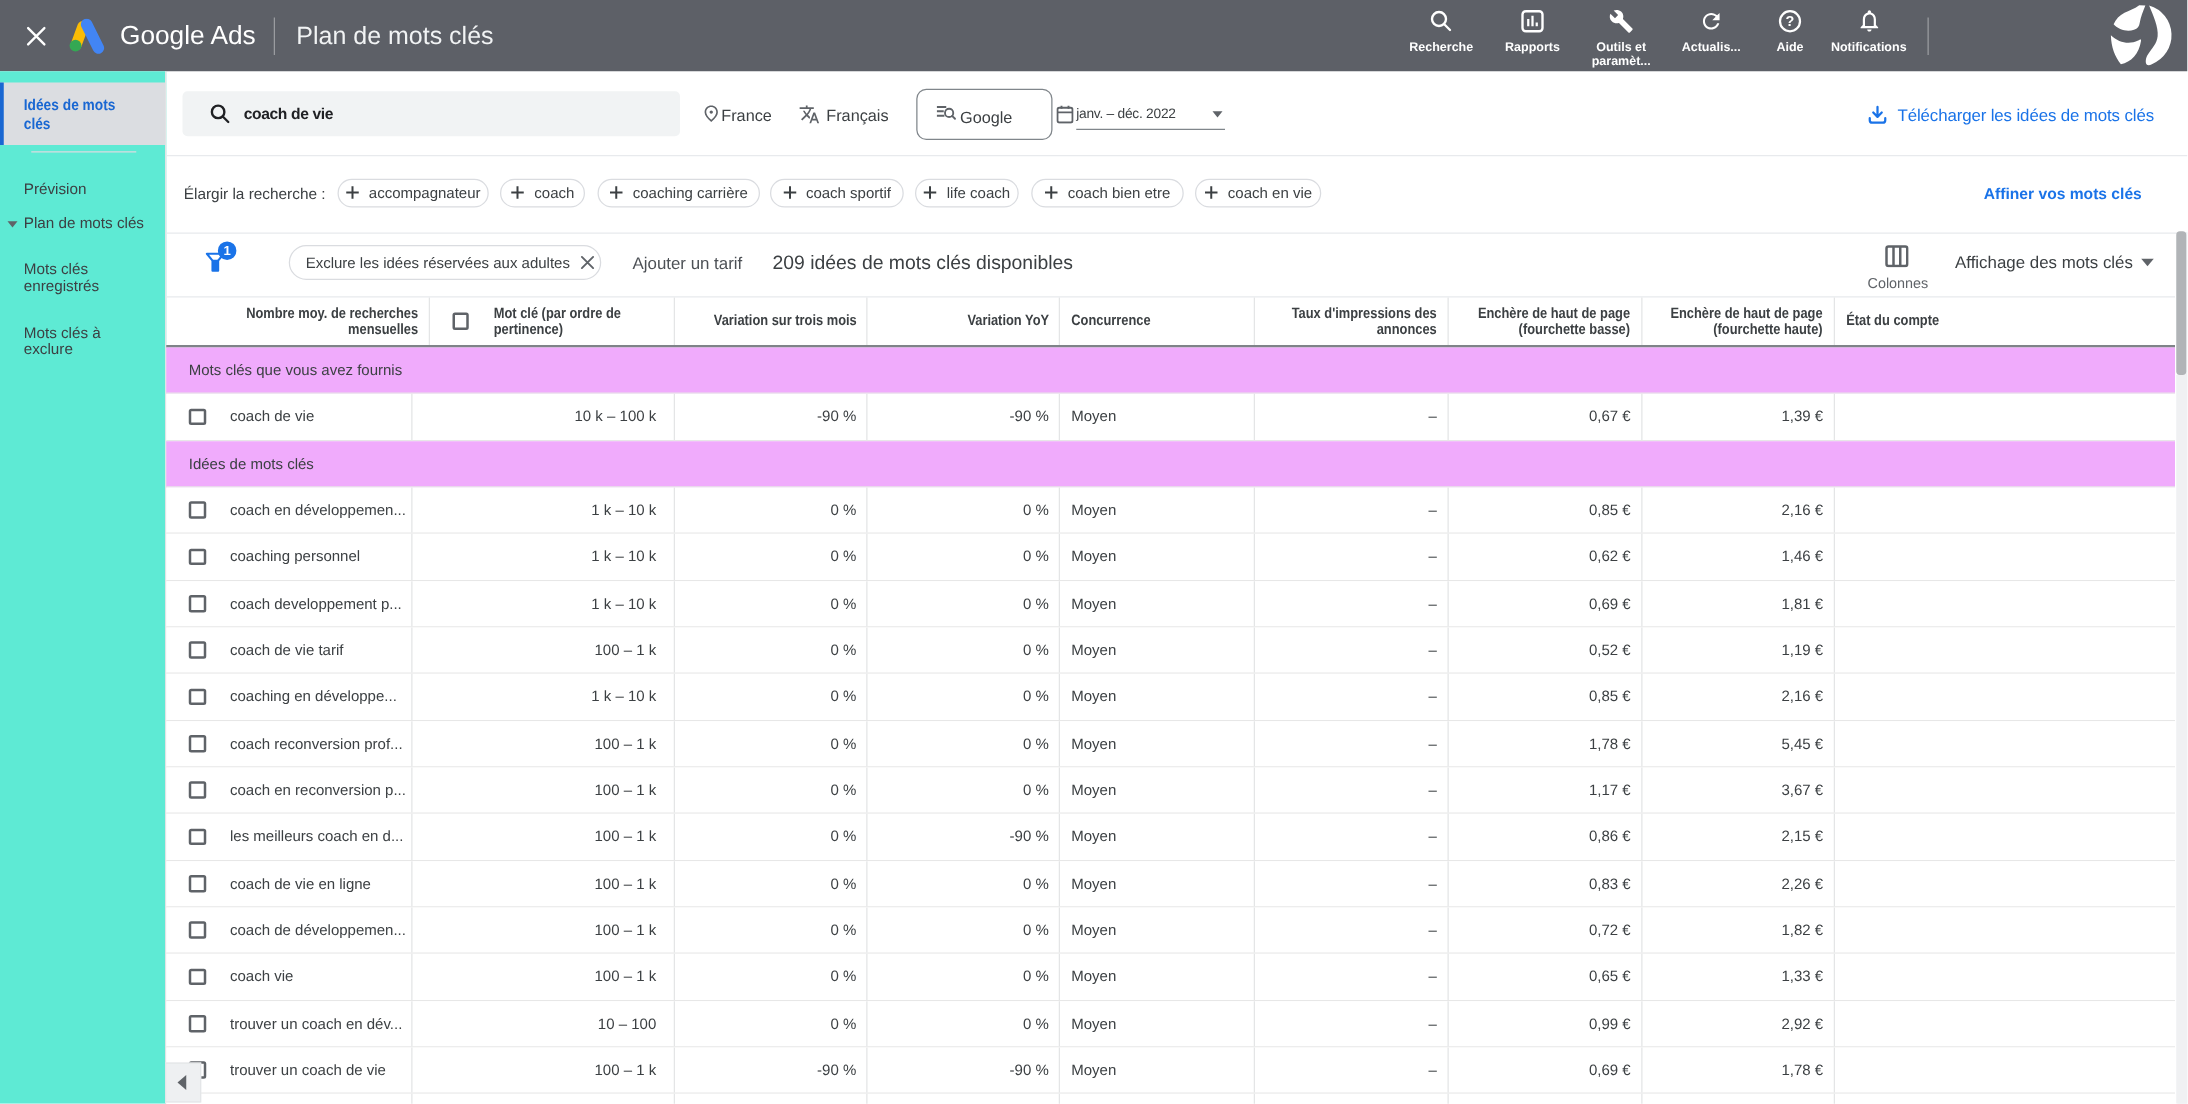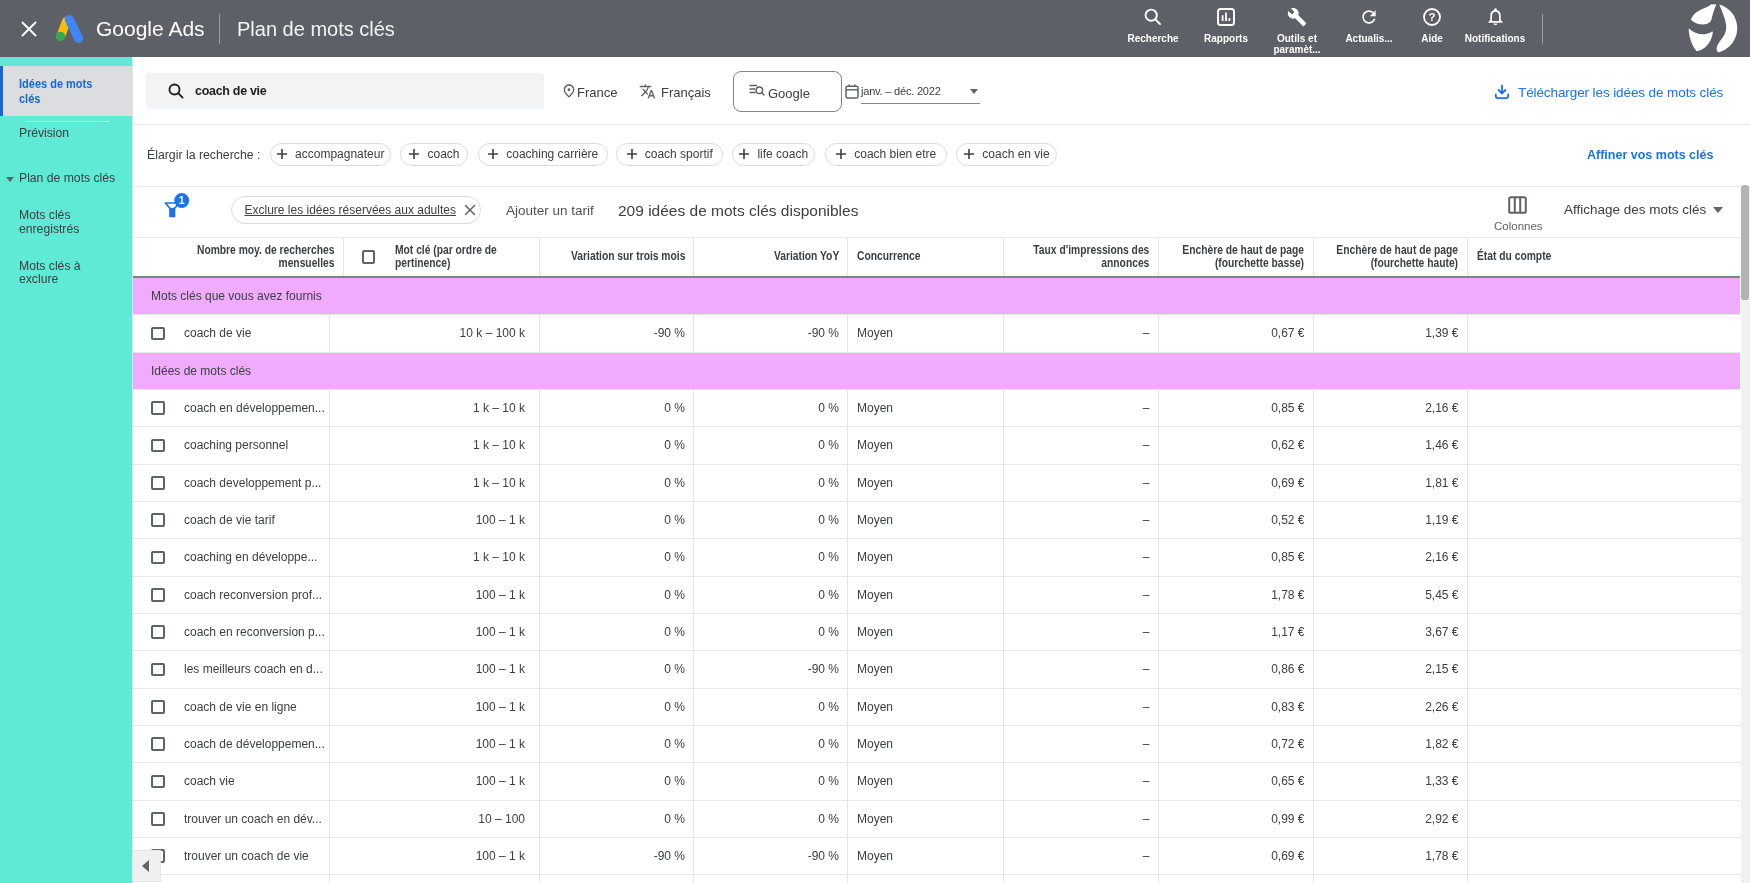--- a/index.html
+++ b/index.html
@@ -35,21 +35,21 @@
 
 
 #elargir { position:absolute; left:147px; top:148px; font-size:12.3px; color:#3c4043; }
 .chip { position:absolute; top:142.5px; height:23px; border:1px solid #dadce0; border-radius:12px; background:#fff;
         display:flex; align-items:center; justify-content:center; font-size:12px; color:#3c4043; }
 .chip svg { margin-right:7px; }
 #affiner { position:absolute; left:1587px; top:148px; font-size:12.5px; color:#1a73e8; font-weight:700; }
 
 
 #fchip { position:absolute; left:230.5px; top:195.5px; width:250px; height:28.5px; border:1px solid #dadce0; border-radius:14.5px;
-         display:flex; align-items:center; font-size:12px; color:#3c4043;text-decoration:underline; }
+         display:flex; align-items:center; font-size:12px; color:#3c4043; }
 #fchip .x { margin-left:8px; }
 #ajouter { position:absolute; left:506px; top:203px; font-size:13.5px; color:#4d5156; }
 #dispo { position:absolute; left:618px; top:201.5px; font-size:15.5px; color:#3c4043; }
 #colonnes { position:absolute; left:1494px; top:196px; width:46px; text-align:center; }
 #colonnes .t { font-size:11.5px; color:#5f6368; margin-top:2px; }
 #affichage { position:absolute; left:1564px; top:202px; font-size:13.5px; color:#3c4043; }
 
 
 #table { position:absolute; left:133px; top:236.5px; width:1607px; font-size:12px; color:#3c4043; }
 #thead { display:flex; height:41.5px; border-top:1px solid #e8eaed; border-bottom:2px solid #7f8388; font-weight:700; }
@@ -139,21 +139,21 @@
       <path d="M0.7,26.2 C7.2,32.4 15.6,33.8 22.5,30.4 C24.1,29.6 25.1,28.8 24.8,30.7 C23.3,40.8 16.8,47.8 8.7,49.3 C3.8,43.4 0.9,35.2 0.7,26.2 Z" fill="#fff"></path>
     </svg>
   </div>
 
   <div id="sidebar">
     <div id="active">
         <div class="bar"></div>
         <div class="t">Idées de mots<br>clés</div>
       </div>
     <div id="sidediv"></div>
-    <div class="item" style="left:19px;top:70px">Prévision</div>
+    <div class="item" style="left:19px;top:88px">Prévision</div>
     <div class="tri" style="left:6px;top:119.7px;border-top-color:#5f6368"></div>
     <div class="item" style="left:19px;top:115.2px">Plan de mots clés</div>
     <div class="item" style="left:19px;top:151.8px">Mots clés<br>enregistrés</div>
     <div class="item" style="left:19px;top:202.5px">Mots clés à<br>exclure</div>
   </div>
 
   <div id="searchbox">
     <svg class="abs" style="left:22px;top:10px" width="16" height="16" viewBox="0 0 16 16">
         <circle cx="6.5" cy="6.5" r="5" fill="none" stroke="#202124" stroke-width="1.9"></circle>
         <path d="M10.2 10.2 L14.6 14.6" stroke="#202124" stroke-width="1.9" stroke-linecap="round"></path>

